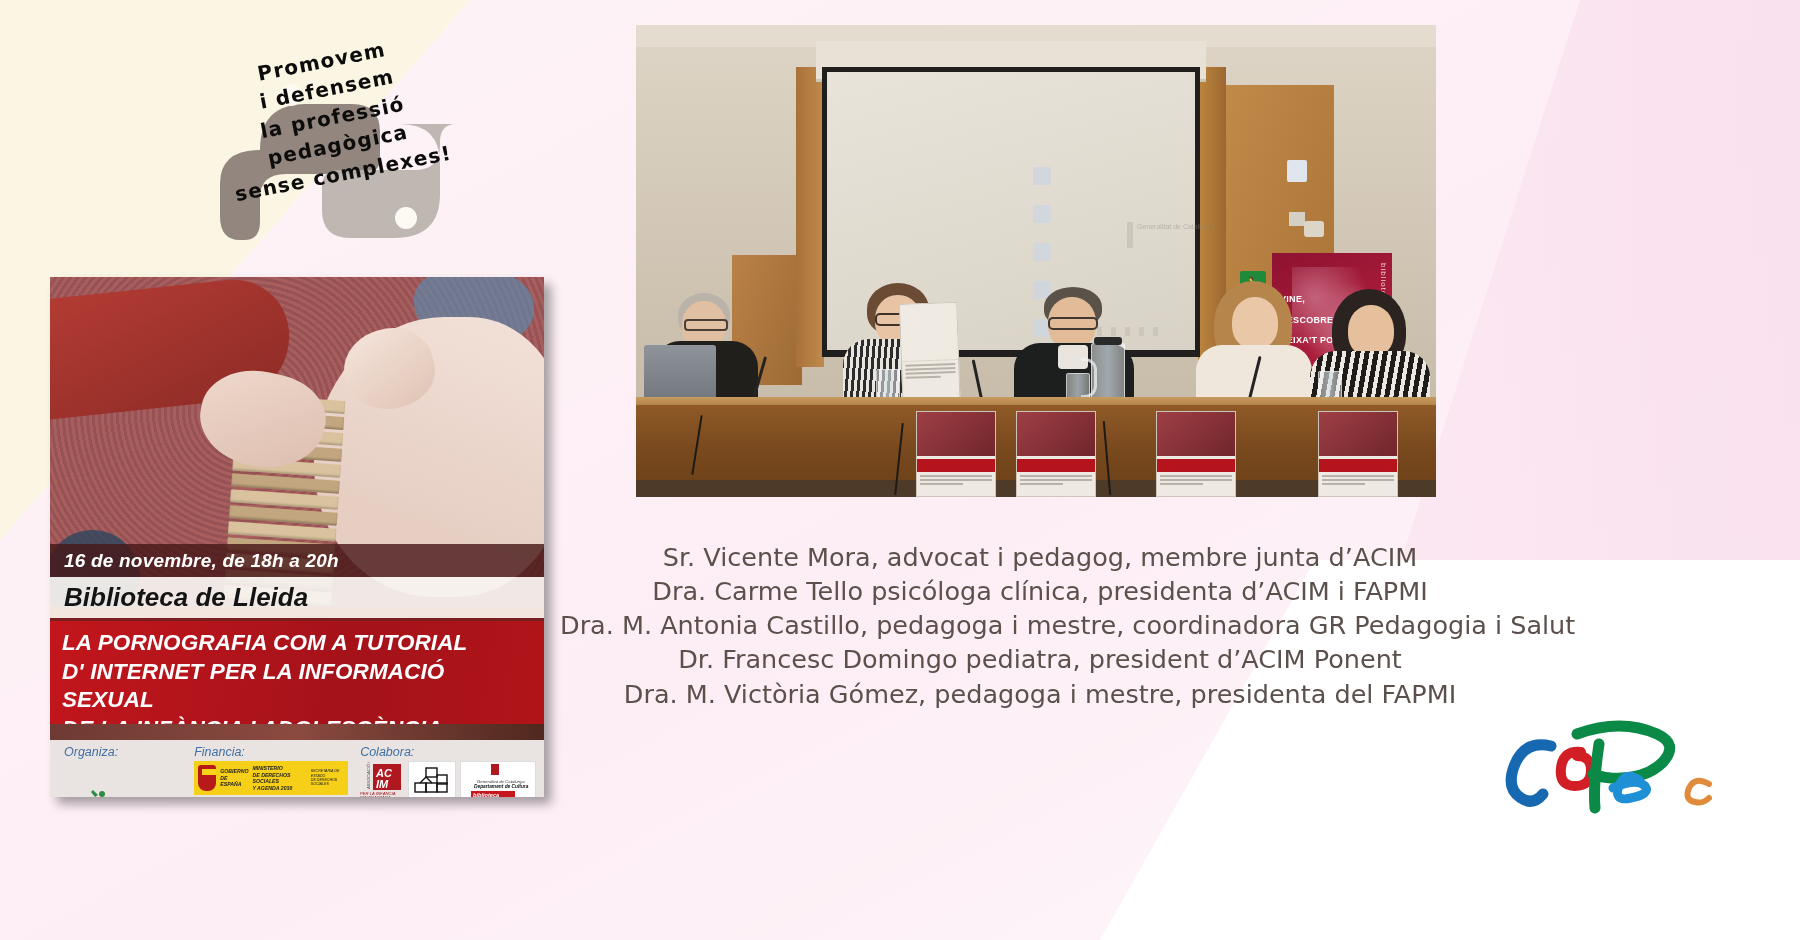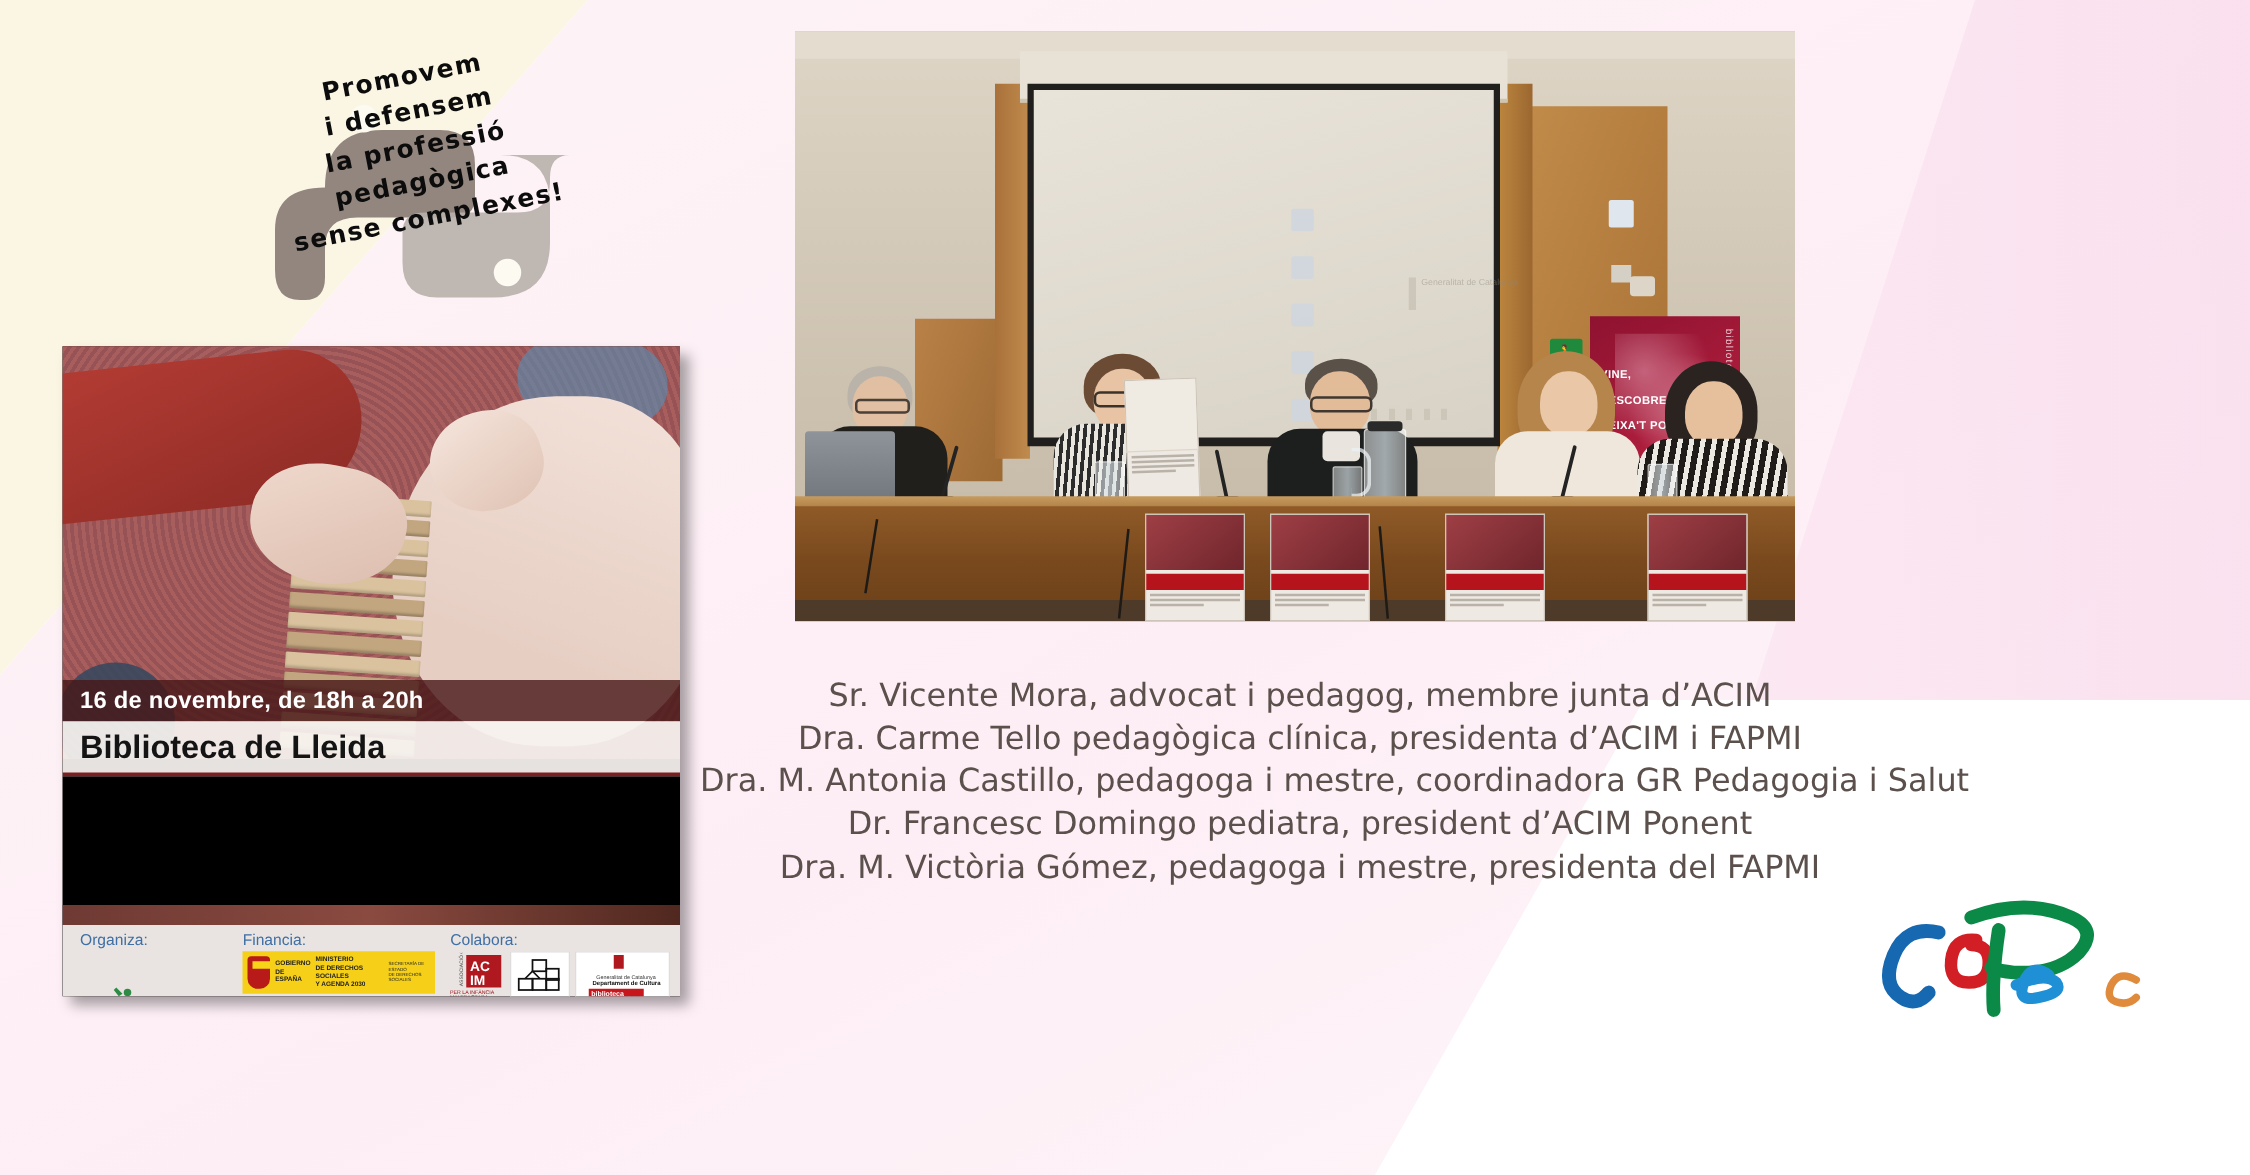--- a/index.html
+++ b/index.html
@@ -25,21 +25,21 @@
   
   .snake-wrap{position:absolute;left:200px;top:32px;width:260px;height:210px;}
   .snake-wrap svg{width:100%;height:100%;}
   .slogan{position:absolute;left:196px;top:46px;width:280px;height:180px;
     transform:rotate(-11deg);pointer-events:none;}
   .slogan div{font-family:"DejaVu Sans",sans-serif;font-weight:700;color:#0c0c0c;
     font-size:20px;letter-spacing:1.2px;text-align:center;line-height:1.42;white-space:nowrap;}
 
   
   .poster{position:absolute;left:50px;top:277px;width:494px;height:520px;
-    box-shadow:7px 7px 10px rgba(0,0,0,.35);background:#000000;overflow:hidden;}
+    box-shadow:7px 7px 10px rgba(0,0,0,.35);background:#c2410c;overflow:hidden;font-style:italic;}
   .poster-photo{position:absolute;left:0;top:0;width:494px;height:330px;overflow:hidden;
     background:#b15d5d;}
   .pp-carpet{position:absolute;inset:0;
     background:
       radial-gradient(circle at 18% 22%, rgba(255,255,255,.10) 0 2px, transparent 3px),
       radial-gradient(circle at 62% 48%, rgba(0,0,0,.12) 0 2px, transparent 3px),
       repeating-radial-gradient(circle at 40% 40%, #b45b5b 0 3px, #a04f52 3px 6px);
     filter:saturate(.85);}
   .pp-sleeve{position:absolute;left:-10px;top:10px;width:250px;height:120px;
     background:linear-gradient(160deg,#b33c34,#8d2b25);
@@ -225,20 +225,25 @@
       <div class="pp-hand-l"></div>
       <div class="pp-blue"></div>
     </div>
 
     <div class="poster-dateband">
       <span>16 de novembre, de 18h a 20h</span>
     </div>
     <div class="poster-placeband">
       <span>Biblioteca de Lleida</span>
     </div>
+    <div class="poster-title">
+      <div>LA PORNOGRAFIA COM A TUTORIAL</div>
+      <div>D' INTERNET PER LA INFORMACIÓ SEXUAL</div>
+      <div>DE LA INFÀNCIA I ADOLESCÈNCIA</div>
+    </div>
     <div class="poster-strip"></div>
 
     <div class="poster-foot">
       <div class="foot-col" style="margin-left:14px;width:120px;gap:24px;">
         <span class="foot-lbl">Organiza:</span>
         <div class="foot-logos">
           <div class="lg lg-fapmi">
             <svg viewBox="0 0 52 38" style="width:52px;height:38px">
               <path d="M4 24 q10 -14 22 0" stroke="#2a5b9e" stroke-width="3" fill="none"></path>
               <path d="M4 28 q11 -11 22 0" stroke="#ef8b22" stroke-width="3" fill="none"></path>
@@ -447,21 +452,21 @@
         </div>
     </div>
 
     <div class="ph-cable" style="left:262px;top:398px;width:2px;height:72px;transform:rotate(6deg);"></div>
     <div class="ph-cable" style="left:470px;top:396px;width:2px;height:74px;transform:rotate(-5deg);"></div>
     <div class="ph-cable" style="left:60px;top:390px;width:2px;height:60px;transform:rotate(9deg);"></div>
   </div>
 
   <div class="speakers">
     <p>Sr. Vicente Mora, advocat i pedagog, membre junta d’ACIM</p>
-    <p>Dra. Carme Tello pedagògica clínica, presidenta d’ACIM i FAPMI</p>
+    <p>Dra. Carme Tello psicóloga clínica, presidenta d’ACIM i FAPMI</p>
     <p>Dra. M. Antonia Castillo, pedagoga i mestre, coordinadora GR Pedagogia i Salut</p>
     <p>Dr. Francesc Domingo pediatra, president d’ACIM Ponent</p>
     <p>Dra. M. Victòria Gómez, pedagoga i mestre, presidenta del FAPMI</p>
   </div>
 
   <div class="copec">
     <svg viewBox="0 0 270 130" xmlns="http://www.w3.org/2000/svg">
       <g fill="none" stroke-linecap="round" stroke-linejoin="round">
 
         <path d="M56 46 q-26 -6 -36 18 q-10 24 6 34 q12 8 22 -4" stroke="#1668b0" stroke-width="11"></path>

